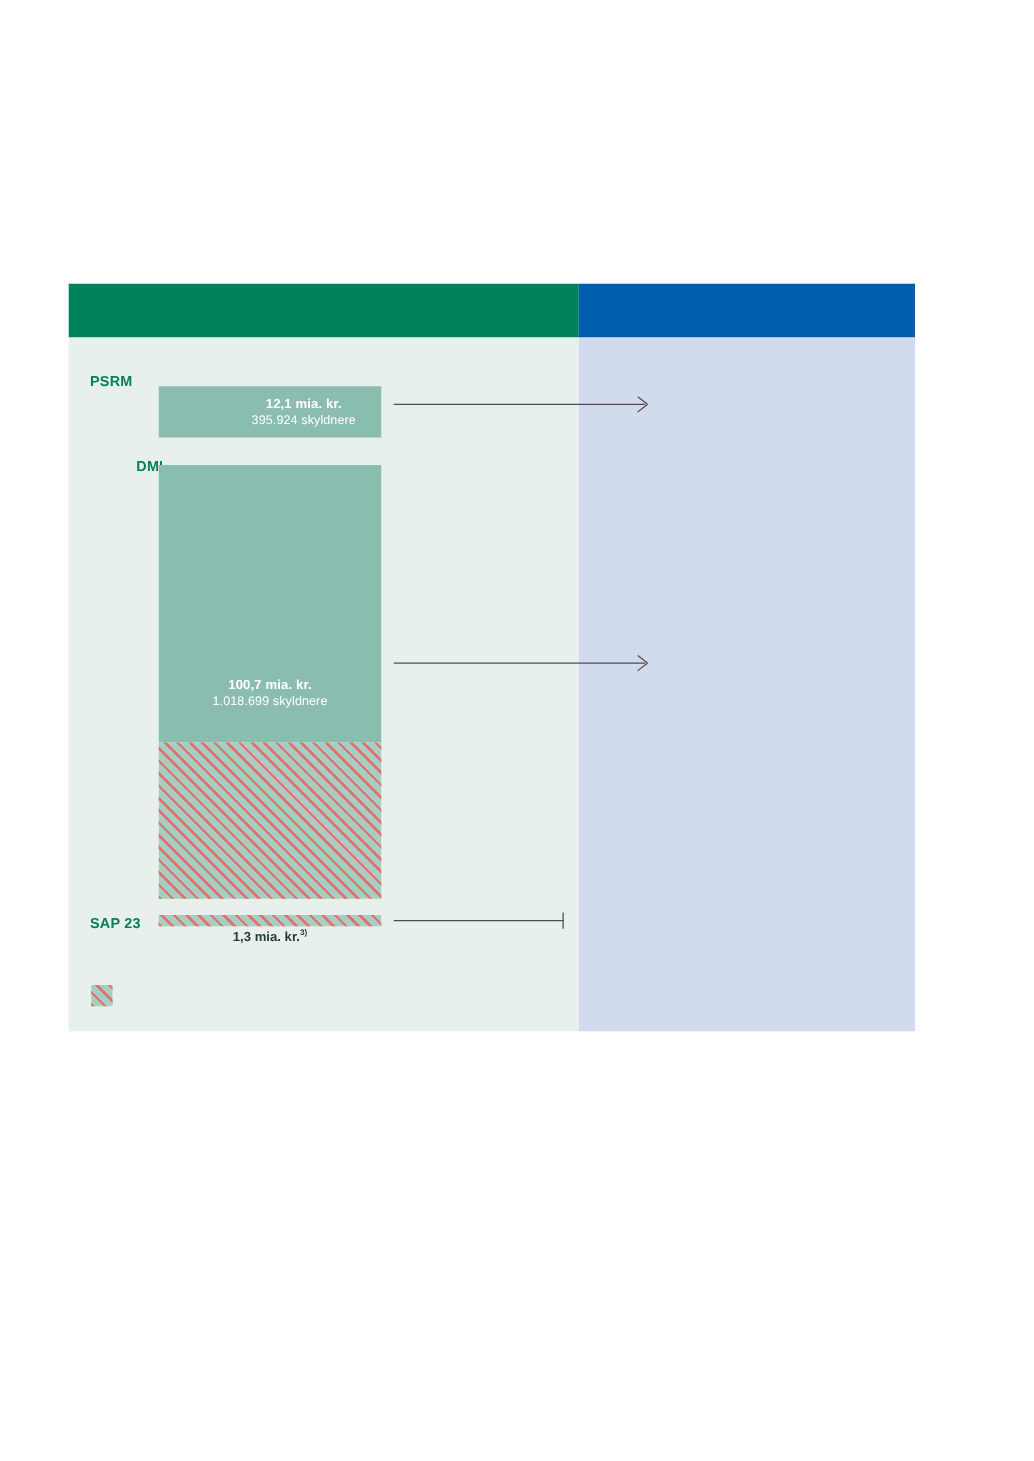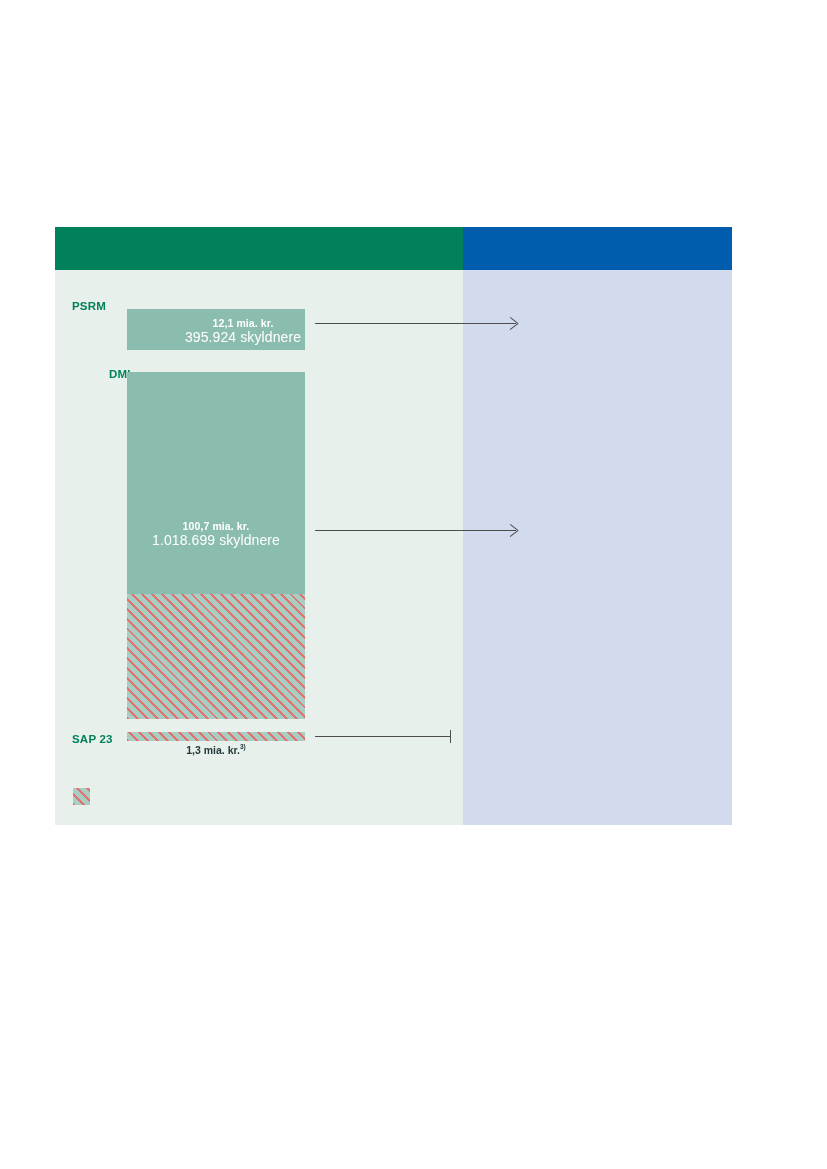--- a/index.html
+++ b/index.html
@@ -100,26 +100,26 @@
   }
   .bar-text .amount {
     display: block;
     font-weight: bold;
     font-size: 10.5px;
     letter-spacing: .1px;
     line-height: 14px;
   }
   .bar-text .debtors {
     display: block;
-    font-size: 14px;
+    font-size: 10px;
     letter-spacing: .1px;
     line-height: 14px;
   }
   #text-psrm { top: 89px; padding-left: 27px; }
-  #text-dmi  { top: 292px; }
+  #text-dmi  { top: 314px; }
 
   
   #text-sap38 {
     position: absolute;
     left: 72px;
     width: 178px;
     text-align: center;
     top: 516px;
     color: #243b3a;
     font-weight: bold;

